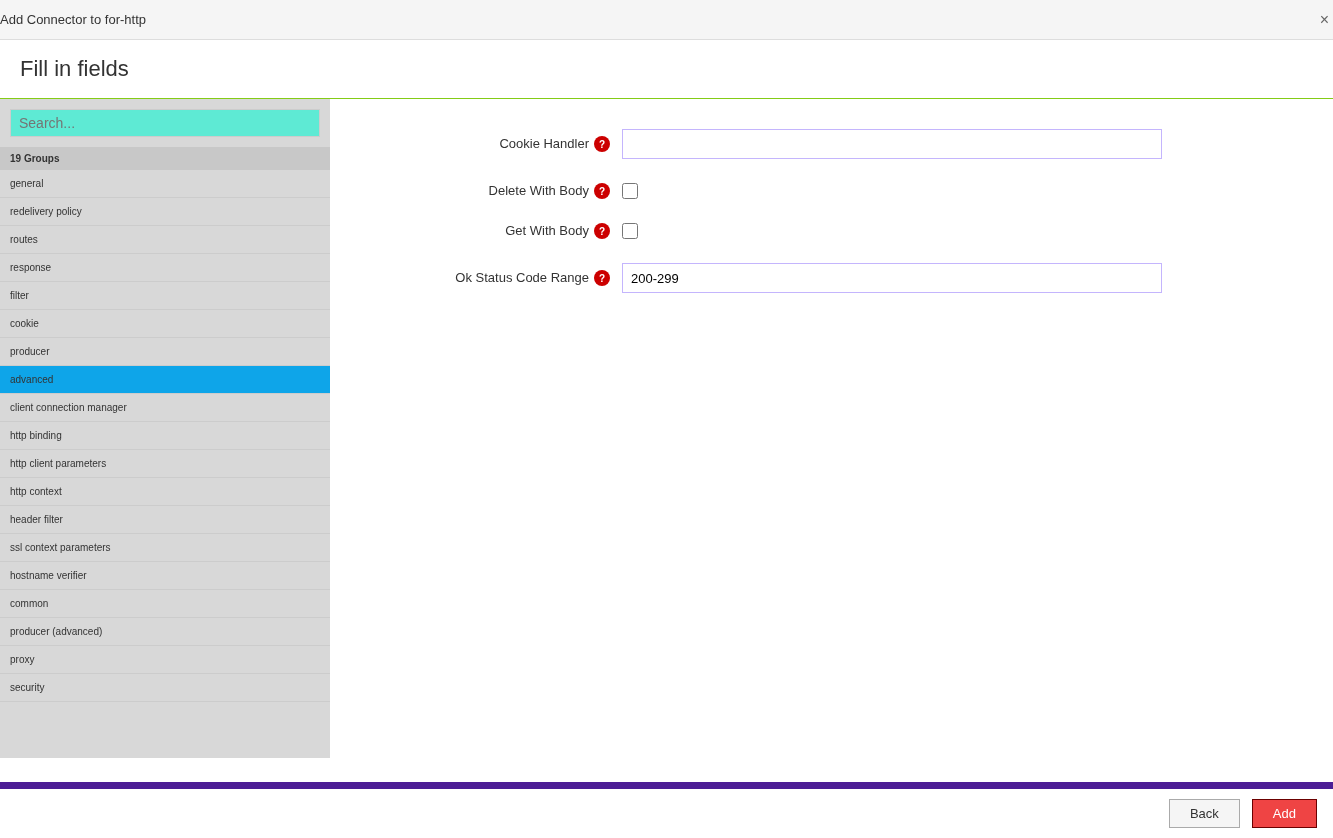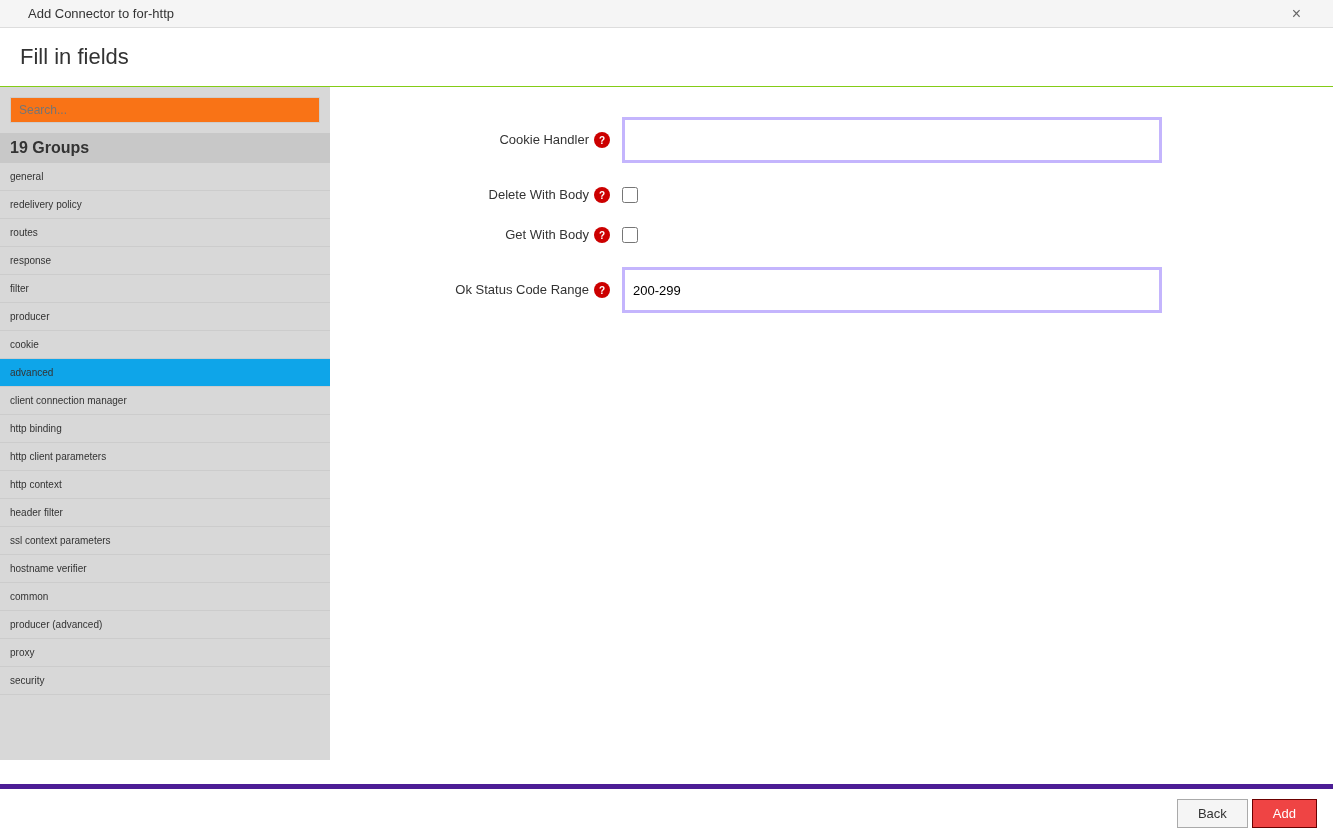--- a/index.html
+++ b/index.html
@@ -14,22 +14,22 @@
       flex-direction: column;
     }
 
     
     .title-bar {
       display: flex;
       align-items: center;
       justify-content: space-between;
       background: #f5f5f5;
       border-bottom: 1px solid #ddd;
-      padding: 8px 28px;
-      height: 28px;
+      padding: 8px 0;
+      height: 40px;
     }
     .title-bar-text {
       font-size: 13px;
       color: #333;
     }
     .close-btn {
       cursor: pointer;
       font-size: 16px;
       color: #666;
       background: none;
@@ -69,29 +69,29 @@
       display: flex;
       flex-direction: column;
       overflow-y: auto;
       flex-shrink: 0;
     }
 
     .search-box {
       margin: 10px;
       padding: 5px 8px;
       border: 1px solid #ccc;
-      background: #f97316;
-      font-size: 12px;
+      background: #5eead4;
+      font-size: 14px;
       width: calc(100% - 20px);
       outline: none;
     }
 
     .groups-header {
       padding: 6px 10px;
-      font-size: 16px;
+      font-size: 10px;
       font-weight: bold;
       color: #333;
       background: #c8c8c8;
     }
 
     .sidebar-item {
       padding: 8px 10px;
       font-size: 10px;
       color: #333;
       cursor: pointer;
@@ -139,40 +139,40 @@
       font-size: 10px;
       font-weight: bold;
       margin-left: 5px;
       cursor: pointer;
       flex-shrink: 0;
     }
 
     .form-input {
       width: 540px;
       height: 30px;
-      border: 3px solid #c4b5fd;
-      padding: 20px 8px;
+      border: 1px solid #c4b5fd;
+      padding: 12px 8px;
       font-size: 13px;
       outline: none;
     }
 
     .form-checkbox {
       width: 16px;
       height: 16px;
       cursor: pointer;
     }
 
     
     .footer {
       display: flex;
       justify-content: flex-end;
       align-items: center;
-      gap: 4px;
+      gap: 12px;
       padding: 10px 16px;
-      border-top: 5px solid #4c1d95;
+      border-top: 7px solid #4c1d95;
       background: #fff;
       margin-top: 24px;
     }
 
     .btn {
       padding: 6px 20px;
       font-size: 13px;
       cursor: pointer;
       border: 1px solid #aaa;
       background: #f5f5f5;
@@ -202,22 +202,22 @@
       <input class="search-box" type="text" placeholder="Search..." style="">
 
       <div class="groups-header">19 Groups</div>
 
       <div id="sidebar-items-container">
           <div class="sidebar-item">general</div>
           <div class="sidebar-item">redelivery policy</div>
           <div class="sidebar-item">routes</div>
           <div class="sidebar-item">response</div>
           <div class="sidebar-item">filter</div>
+          <div class="sidebar-item">cookie</div>
           <div class="sidebar-item">producer</div>
-          <div class="sidebar-item">cookie</div>
           <div class="sidebar-item active">advanced</div>
           <div class="sidebar-item">client connection manager</div>
           <div class="sidebar-item">http binding</div>
           <div class="sidebar-item">http client parameters</div>
           <div class="sidebar-item">http context</div>
           <div class="sidebar-item">header filter</div>
           <div class="sidebar-item">ssl context parameters</div>
           <div class="sidebar-item">hostname verifier</div>
           <div class="sidebar-item">common</div>
           <div class="sidebar-item">producer (advanced)</div>

